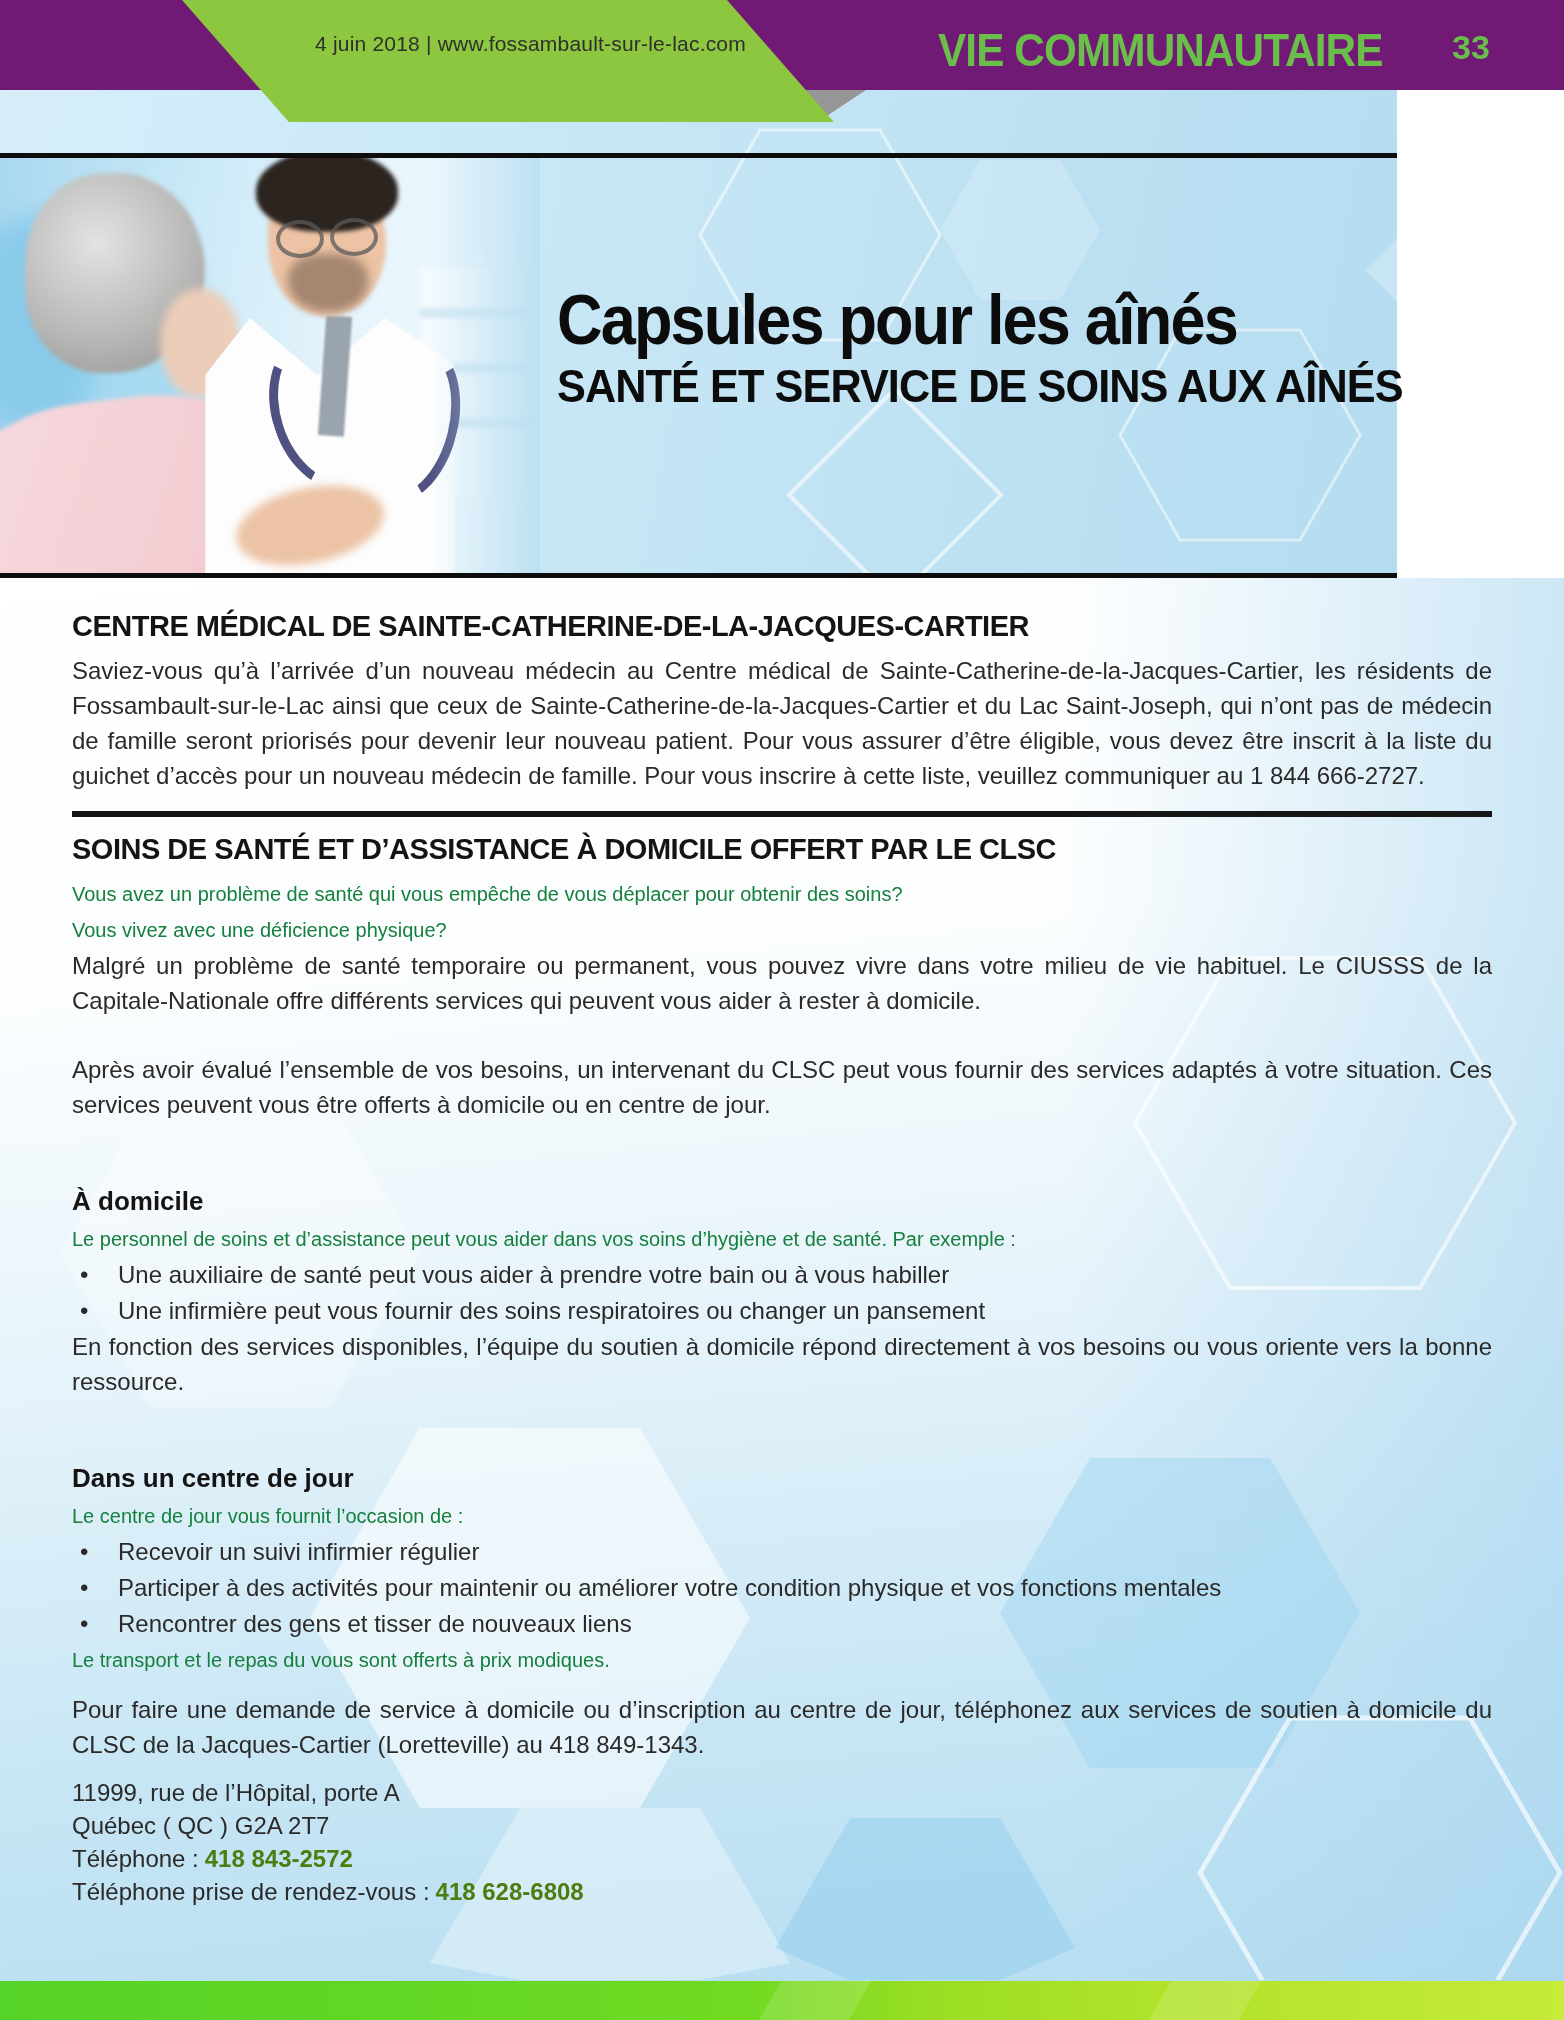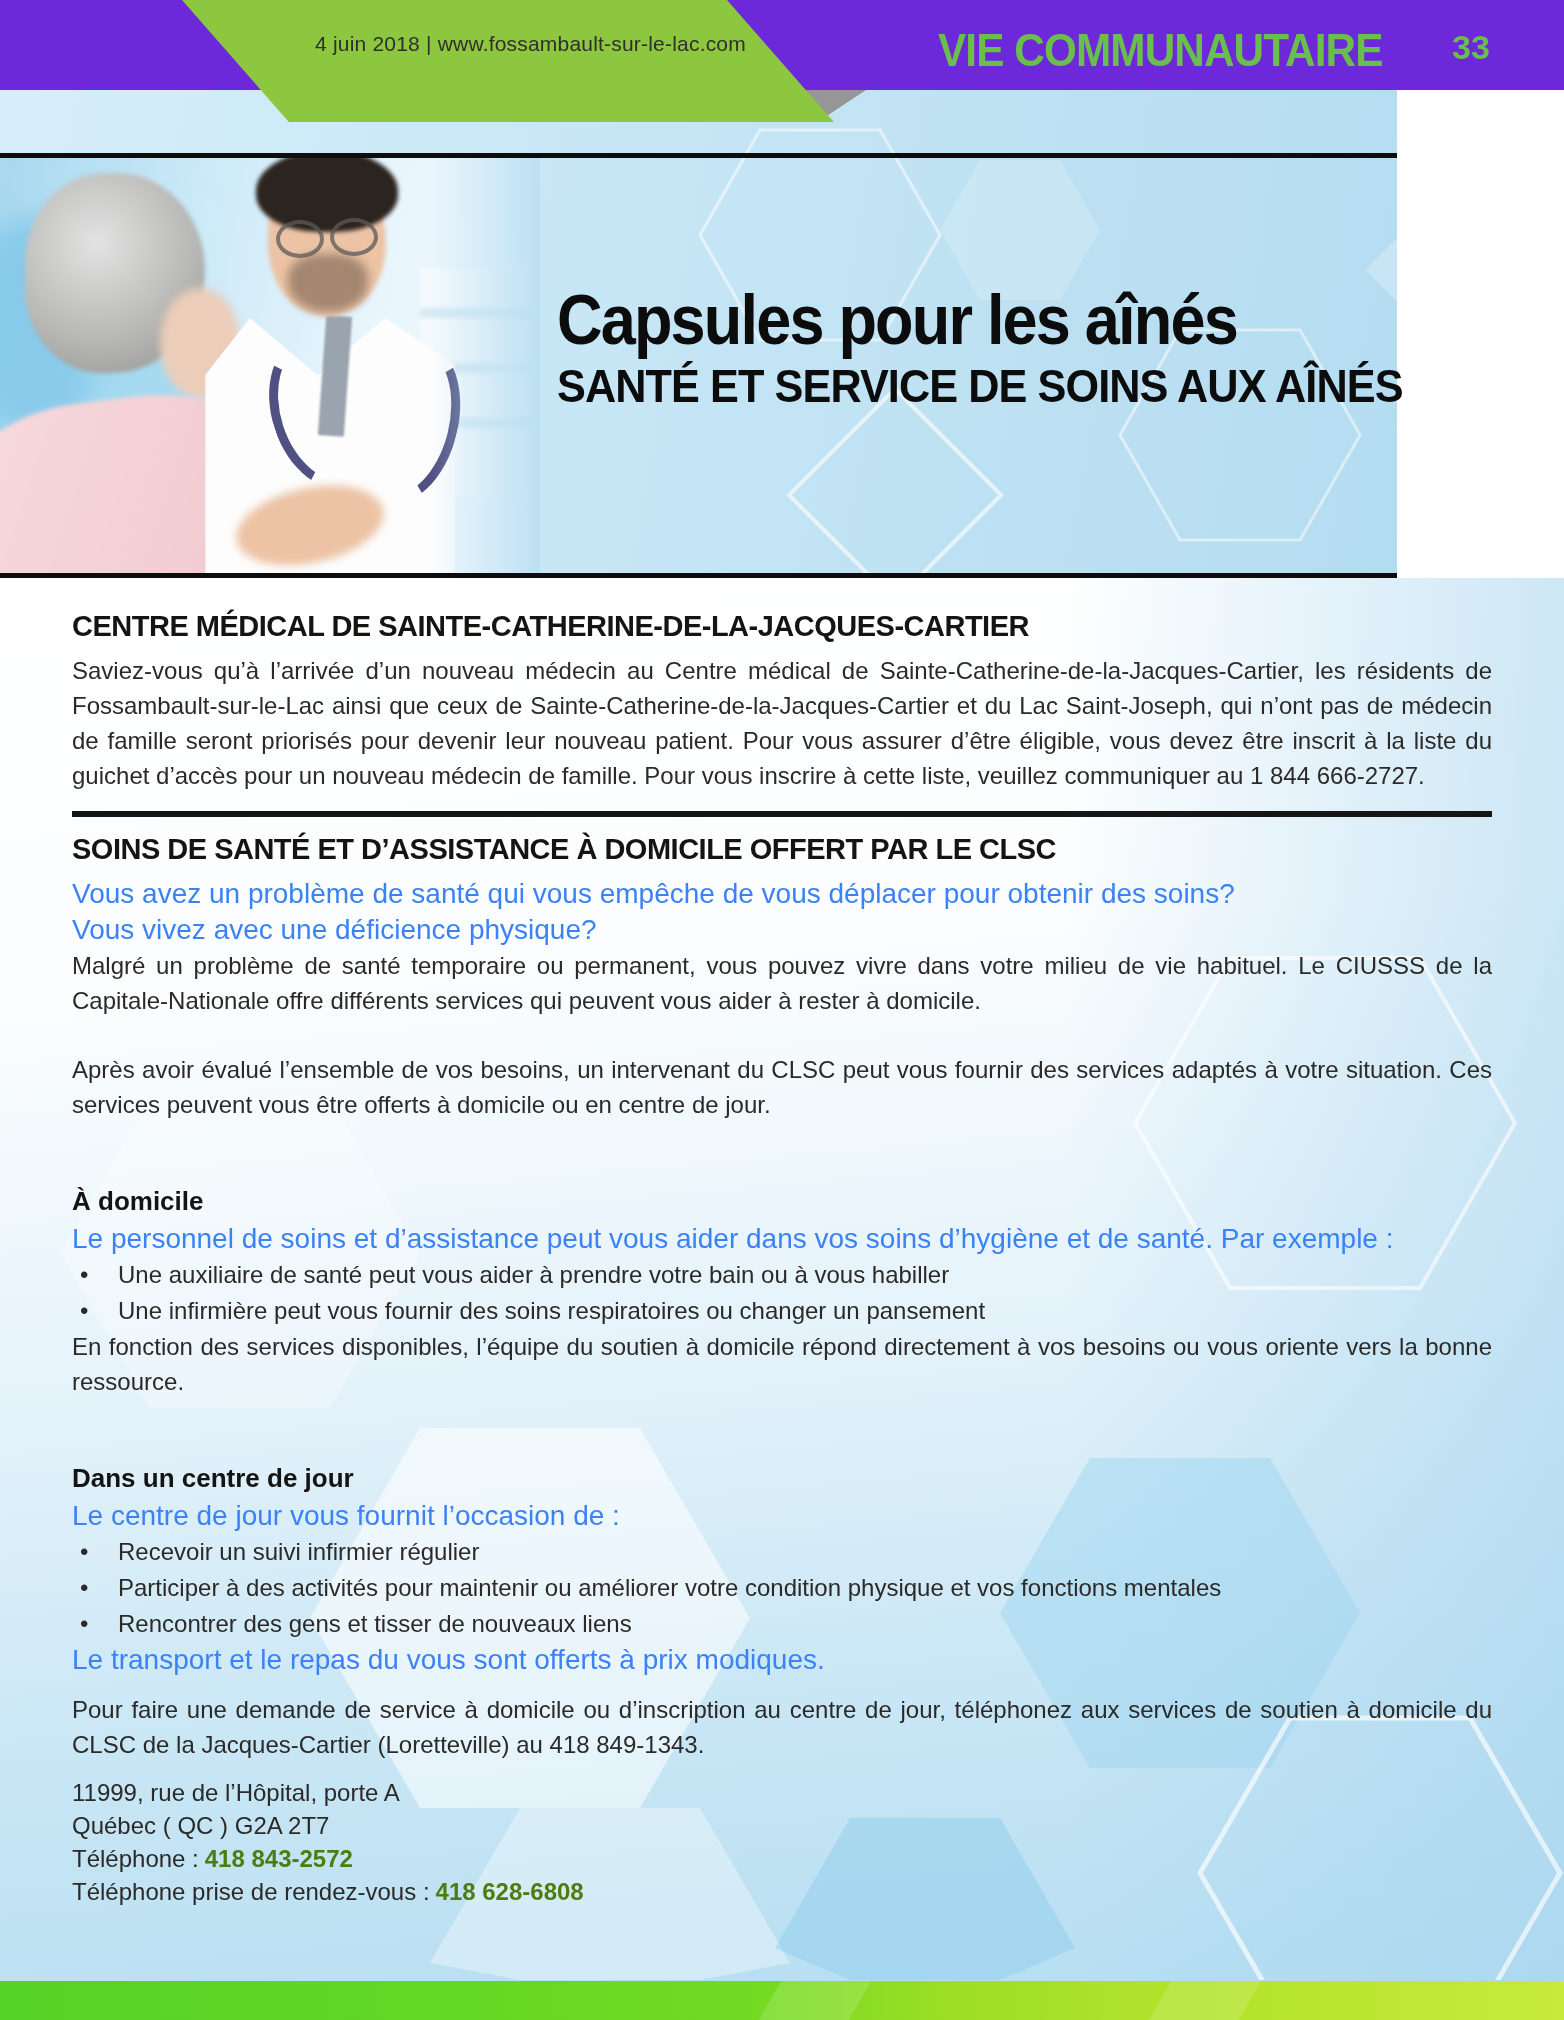--- a/index.html
+++ b/index.html
@@ -1,20 +1,20 @@
 <!DOCTYPE html>
 <html lang="fr"><head>
 <meta charset="utf-8">
 <style>
   html,body{margin:0;padding:0;}
   body{background:#dfe3e6;font-family:"Liberation Sans",sans-serif;}
   .page{position:relative;width:1564px;height:2020px;overflow:hidden;background:#fff;margin:0 auto;}
 
   
-  .topbar{position:absolute;top:0;left:0;width:100%;height:90px;background:#6d28d9;z-index:5;}
+  .topbar{position:absolute;top:0;left:0;width:100%;height:90px;background:#701a75;z-index:5;}
   .green-slab{position:absolute;top:0;left:182px;width:545px;height:122px;background:#8dc63f;
               transform:skewX(41.2deg);transform-origin:0 0;z-index:6;}
   .green-slab .dateline{display:block;transform:skewX(-41.2deg);transform-origin:0 0;
               margin-top:32px;padding-left:105px;font-size:21px;color:#2f2f2d;letter-spacing:0.2px;white-space:nowrap;}
   .gray-accent{position:absolute;top:90px;left:788px;width:78px;height:30px;background:#969696;
               clip-path:polygon(0 0,100% 0,42% 100%);z-index:5;}
   .vie-title{position:absolute;top:22px;left:938px;font-size:47px;font-weight:bold;color:#6abf4a;
               letter-spacing:-1px;transform:scaleX(0.9);transform-origin:left top;white-space:nowrap;z-index:7;}
   .pagenum{position:absolute;top:28px;left:1452px;font-size:34px;font-weight:bold;color:#6abf4a;z-index:7;}
 
@@ -61,21 +61,21 @@
         background:linear-gradient(175deg,#ffffff 0%,#fbfdfe 28%,#e3f2fa 55%,#c8e6f5 78%,#b5ddf1 100%);}
   .body-bg::after{content:"";position:absolute;inset:0;
         background:linear-gradient(90deg,rgba(180,220,241,0) 68%,rgba(165,212,238,.55) 100%);}
   .hexes{position:absolute;top:0;left:0;z-index:1;pointer-events:none;}
 
   
   .content{position:absolute;left:72px;top:596px;width:1420px;z-index:2;color:#222120;}
   .content .h1{font-size:29px;font-weight:bold;color:#151413;letter-spacing:-0.5px;margin:14px 0 10px;}
   .content p{font-size:24px;line-height:35px;margin:0;text-align:justify;color:#2b2a29;}
   .divider{height:6px;background:#161616;margin:18px 0 16px;}
-  .qline{font-size:28px;line-height:36px;color:#3b82f6;}
+  .qline{font-size:20px;line-height:36px;color:#15803d;}
   .sub-h{font-size:26px;font-weight:bold;color:#151413;margin:12px 0 4px;}
   ul.blist{list-style:none;margin:0;padding:0;}
   ul.blist li{position:relative;font-size:24px;line-height:36px;padding-left:46px;color:#2b2a29;}
   ul.blist li::before{content:"\2022";position:absolute;left:8px;top:0;font-size:24px;}
   .gap-xs{height:14px;} .gap-sm{height:34px;} .gap-md{height:52px;}
   .contact div{font-size:24px;line-height:33px;color:#2b2a29;}
   .contact strong{font-weight:bold;color:#4d7c0f;}
   .lbl{margin-right:6px;}
 
   

